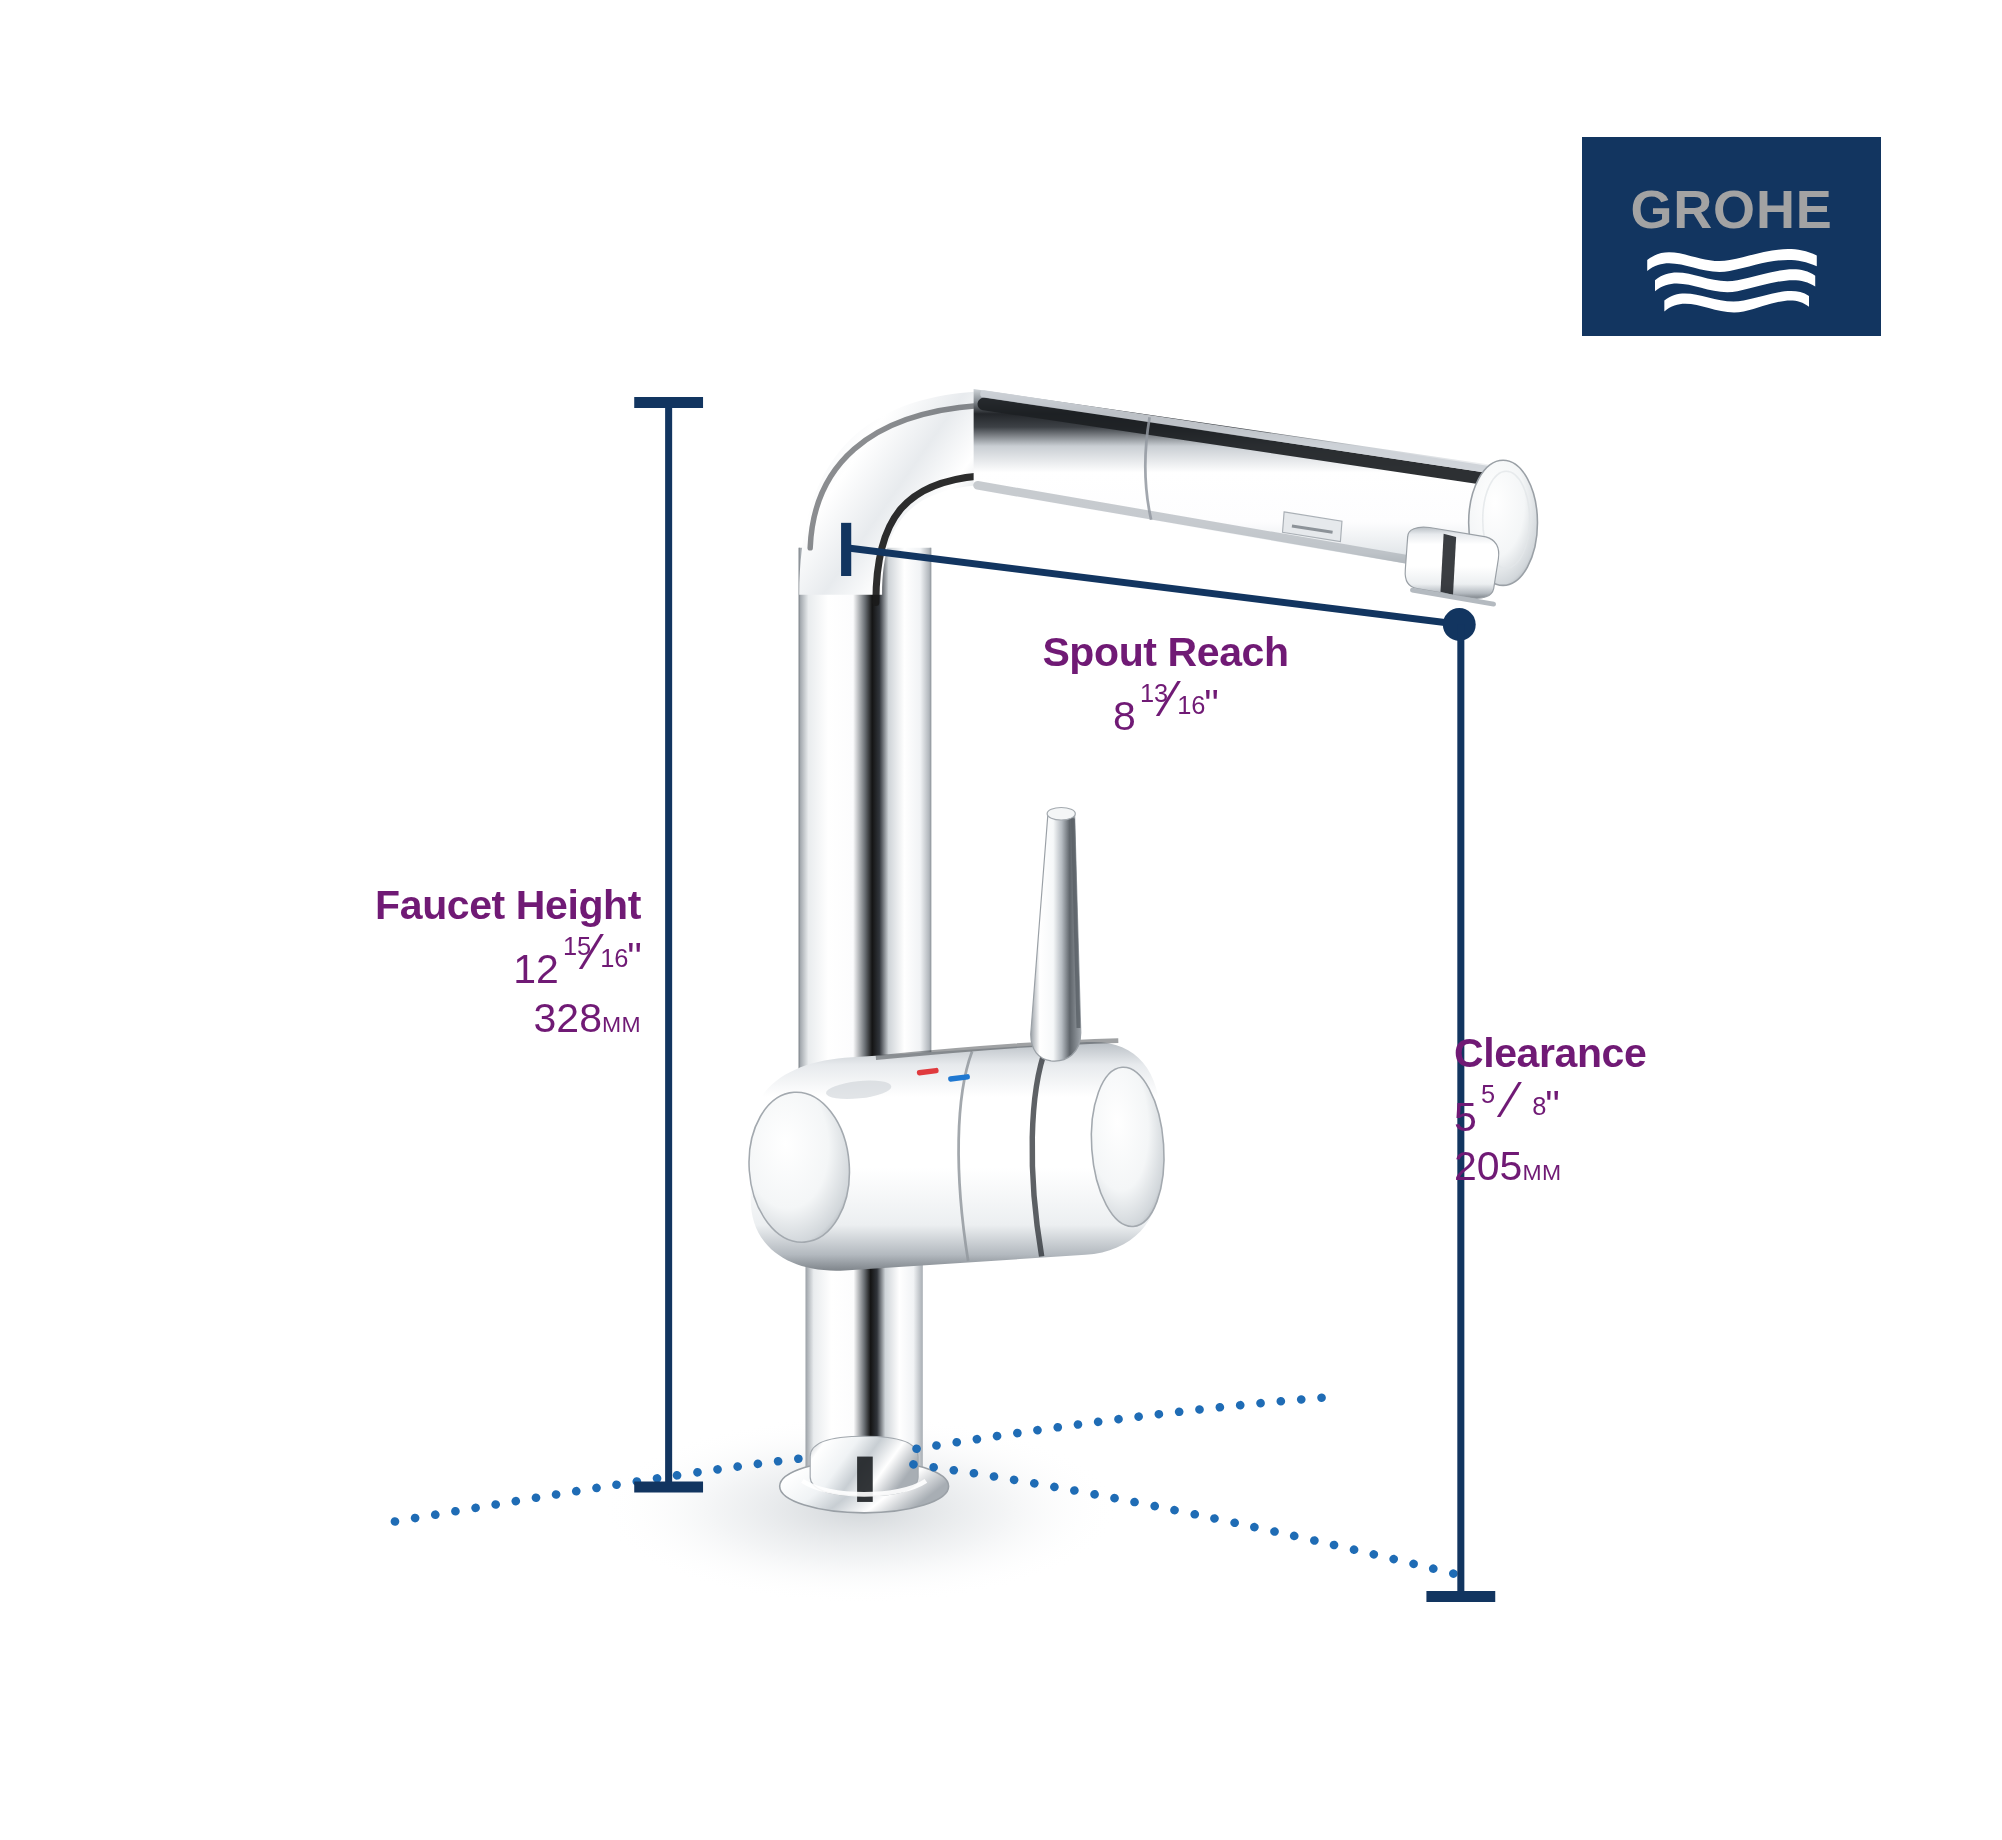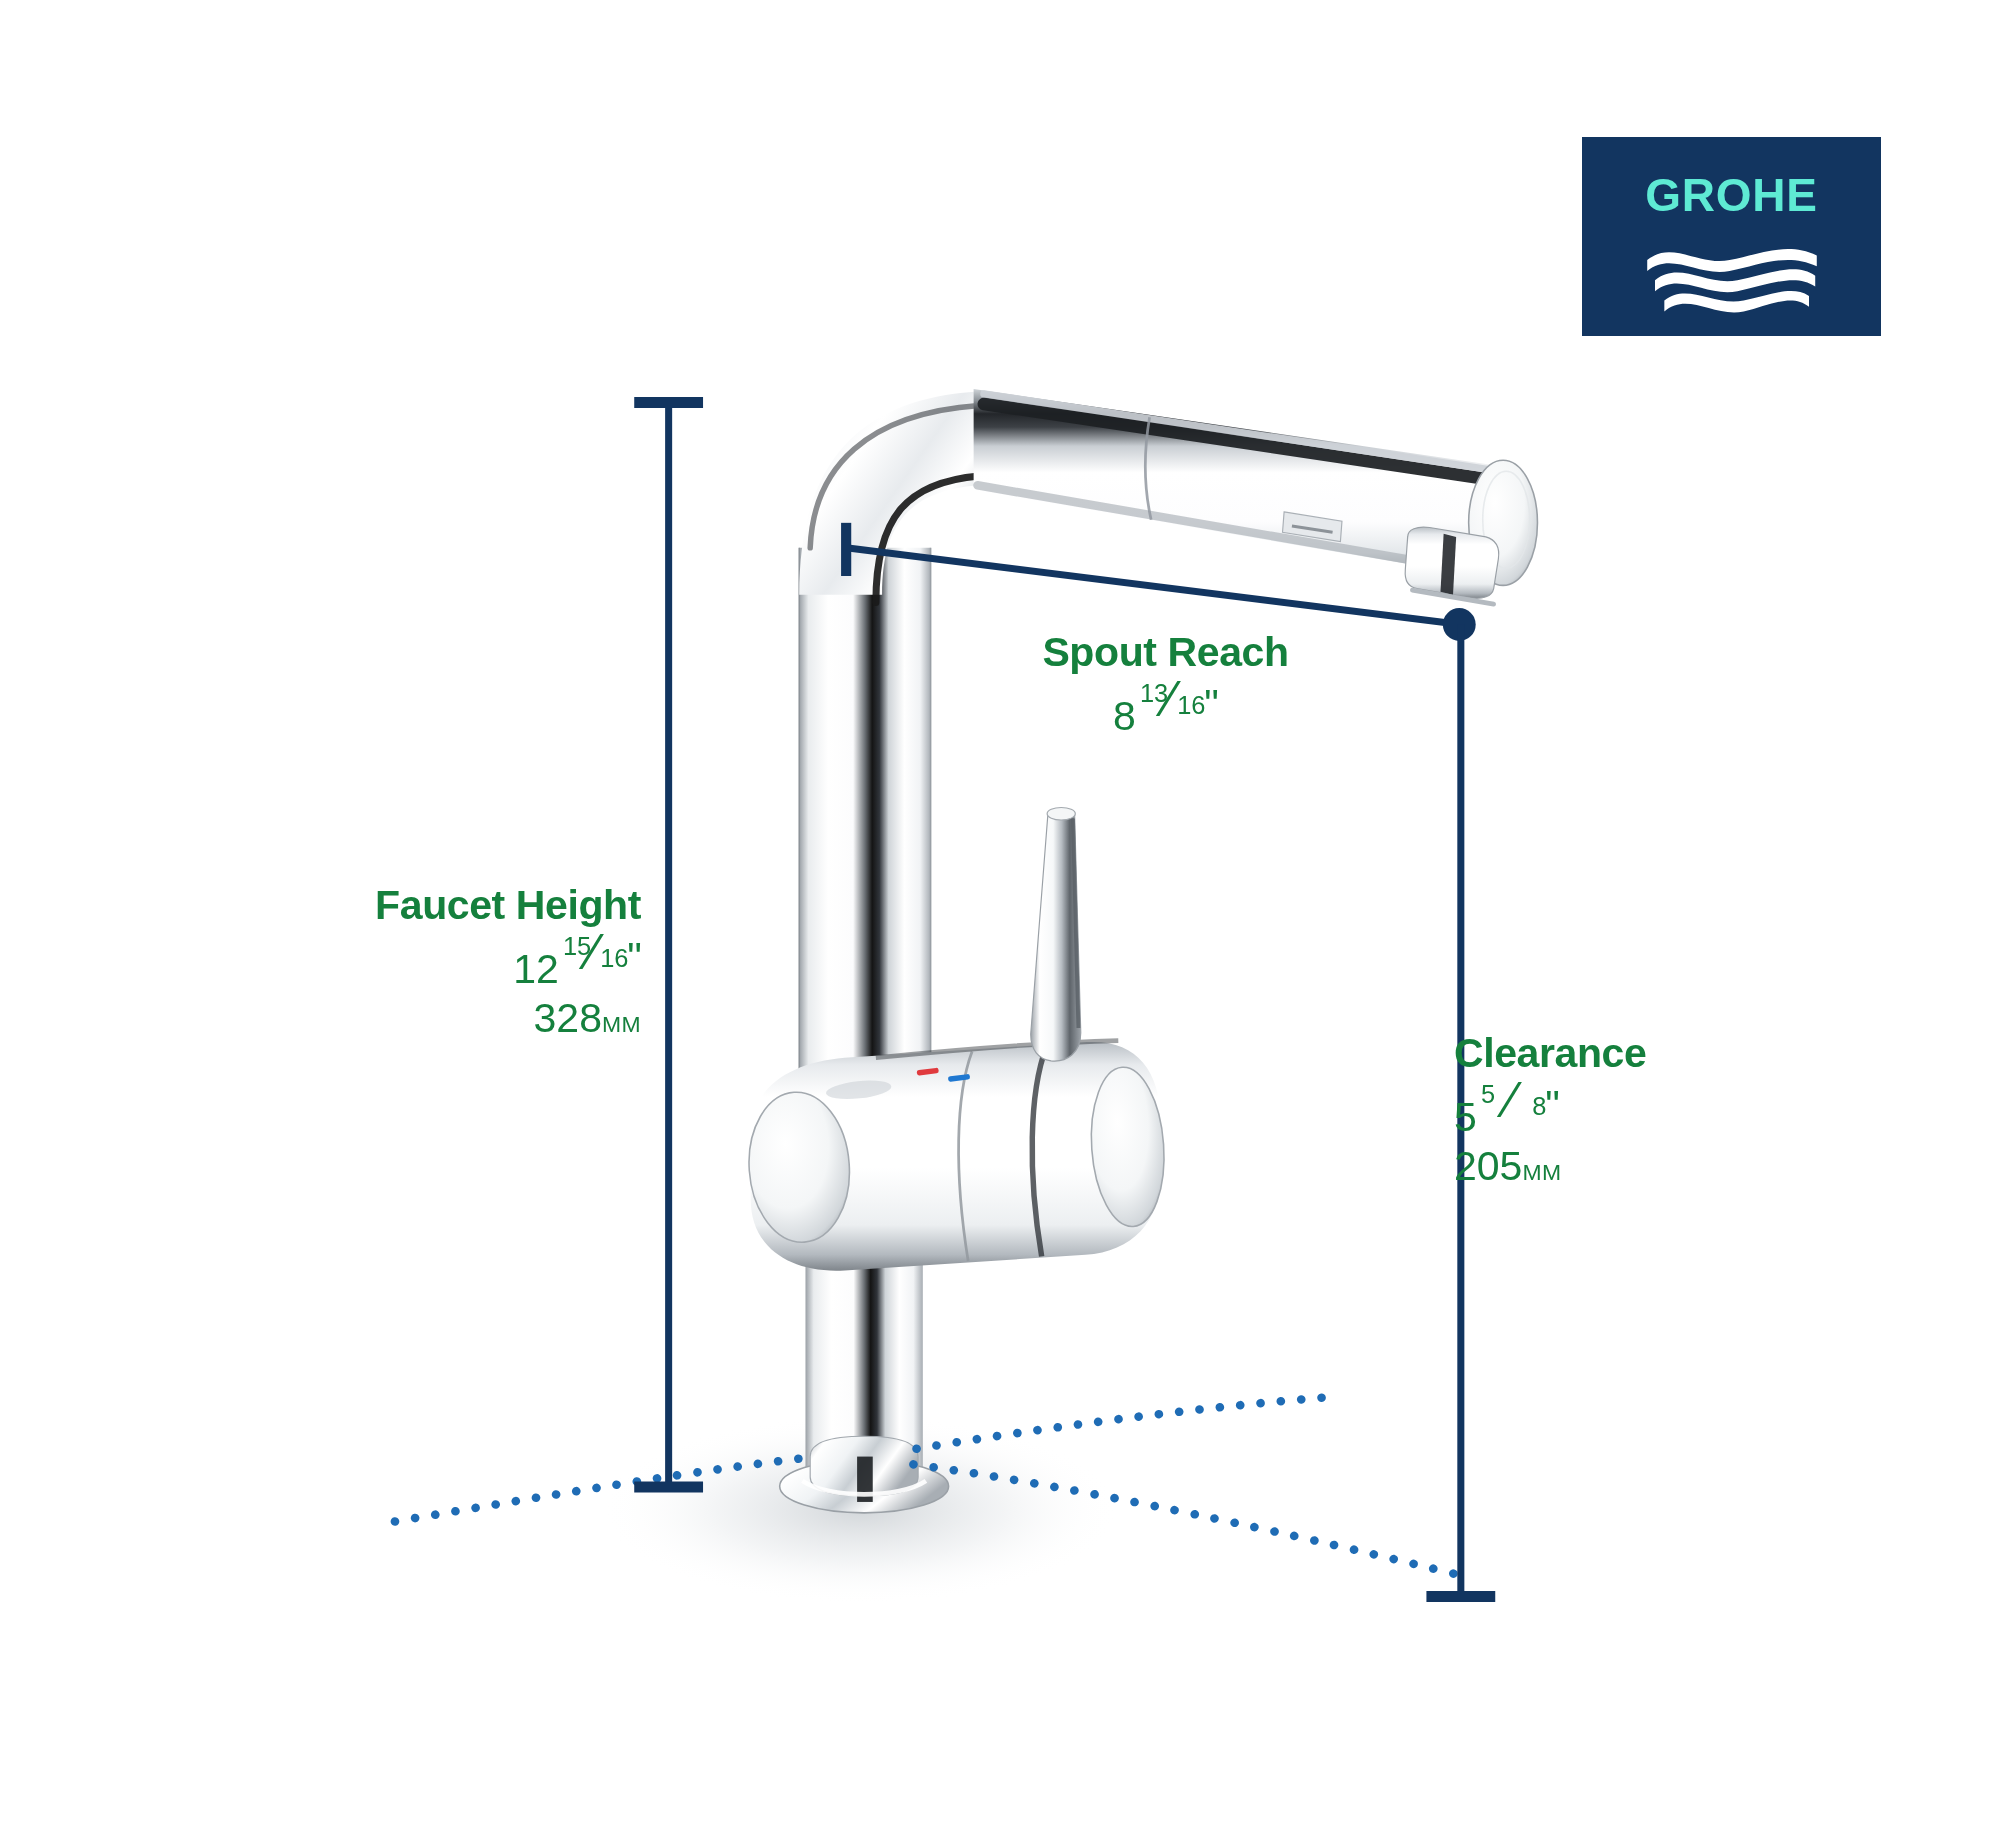--- a/index.html
+++ b/index.html
@@ -18,21 +18,21 @@
     overflow: hidden;
   }
   #scene {
     position: absolute;
     inset: 0;
     width: 2002px;
     height: 1841px;
   }
   .dim-label {
     position: absolute;
-    color: #15803d;
+    color: #701a75;
     line-height: 1.0;
     white-space: nowrap;
     user-select: none;
   }
   .dim-title {
     font-size: 41px;
     font-weight: bold;
     letter-spacing: -0.4px;
     margin-bottom: 11px;
   }
@@ -88,24 +88,24 @@
     position: absolute;
     left: 1582px;
     top: 137px;
     width: 299px;
     height: 199px;
     background: #123560;
   }
   #logo .wordmark {
     position: absolute;
     left: 0; right: 0;
-    top: 31px;
+    top: 41px;
     text-align: center;
-    color: #5eead4;
-    font-size: 46px;
+    color: #a3a3a3;
+    font-size: 54px;
     font-weight: bold;
     letter-spacing: 0.8px;
     font-family: "Liberation Sans", sans-serif;
   }
   #logo .waves {
     position: absolute;
     left: 0; right: 0;
     top: 106px;
     text-align: center;
   }

